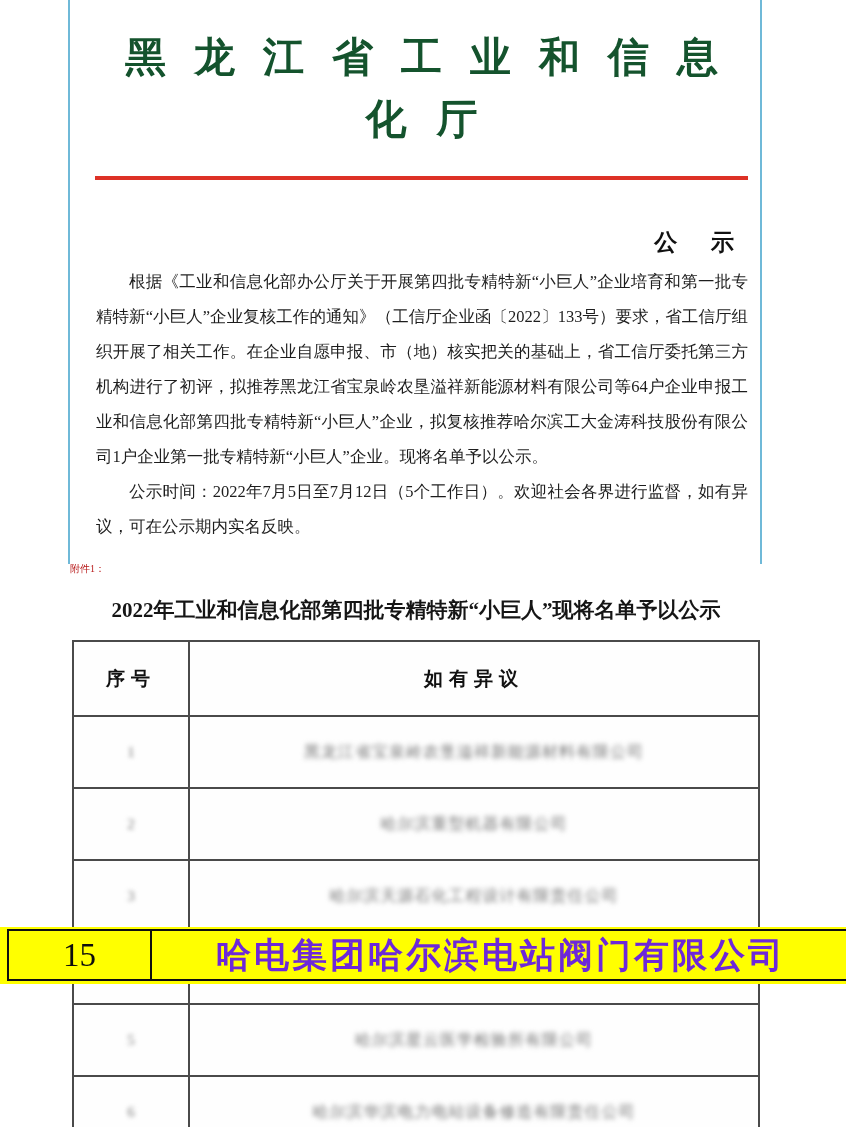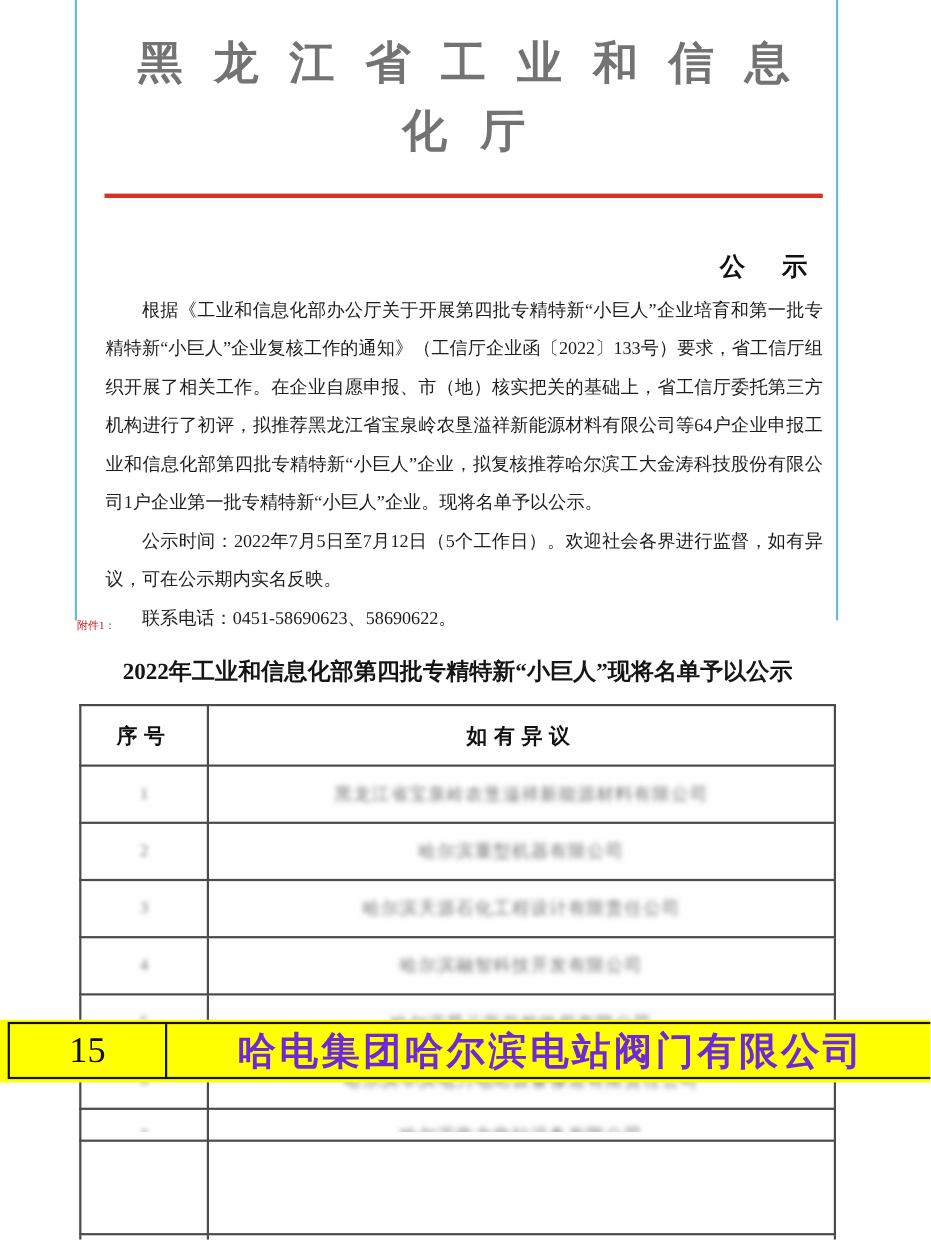--- a/index.html
+++ b/index.html
@@ -8,21 +8,21 @@
     overflow:hidden;font-family:"Liberation Serif","DejaVu Serif",serif;color:#1c1c1c;
   }
   
   .doc-edge{position:absolute;top:0;width:2px;height:564px;background:#6fb9d8;}
   .doc-edge.left{left:68px;}
   .doc-edge.right{left:760px;}
 
   
   .gov-title{
     position:absolute;top:26px;left:95px;width:653px;text-align:center;
-    color:#737373;font-weight:bold;font-size:41px;line-height:62px;
+    color:#14532d;font-weight:bold;font-size:41px;line-height:62px;
   }
   .gov-title .l1{letter-spacing:28px;margin-right:-28px;display:block;}
   .gov-title .l2{letter-spacing:30px;margin-right:-30px;display:block;}
   .red-rule{position:absolute;top:176px;left:95px;width:653px;height:4px;background:#dd3126;}
 
   
   .notice-title{
     position:absolute;top:227px;left:95px;width:653px;text-align:right;
     font-size:23px;font-weight:bold;letter-spacing:14px;margin-right:-14px;color:#111;
   }
@@ -38,21 +38,21 @@
     position:absolute;top:596px;left:72px;width:688px;text-align:center;
     font-size:21px;font-weight:bold;color:#151515;
   }
 
   
   table.roster{
     position:absolute;top:640px;left:72px;width:688px;
     border-collapse:collapse;table-layout:fixed;background:#fefefe;
   }
   table.roster th,table.roster td{
-    border:2px solid #4a4a4a;text-align:center;vertical-align:middle;padding:7px;margin-left:44px;
+    border:2px solid #4a4a4a;text-align:center;vertical-align:middle;padding:17px;margin-left:44px;
   }
   table.roster col.c-no{width:116px;}
   th.hdr{height:39px;font-size:19px;font-weight:bold;letter-spacing:6px;color:#111;}
   td.cell{height:36px;}
   .blur-num{filter:blur(2px);color:#7a7a7a;font-size:15px;}
   .blur-name{filter:blur(2.4px);color:#747474;font-size:16px;letter-spacing:1px;white-space:nowrap;}
   
   td.sliver{height:13px;}
   td.sliver .clip{height:13px;overflow:hidden;}
   td.sliver .clip span{display:block;line-height:34px;}
@@ -90,21 +90,20 @@
     <span class="l1">黑龙江省工业和信息</span>
     <span class="l2">化厅</span>
   </div>
   <div class="red-rule"></div>
 
   <div class="notice-title">公 示</div>
 
   <div class="body-text">
     <p>根据《工业和信息化部办公厅关于开展第四批专精特新“小巨人”企业培育和第一批专精特新“小巨人”企业复核工作的通知》（工信厅企业函〔2022〕133号）要求，省工信厅组织开展了相关工作。在企业自愿申报、市（地）核实把关的基础上，省工信厅委托第三方机构进行了初评，拟推荐黑龙江省宝泉岭农垦溢祥新能源材料有限公司等64户企业申报工业和信息化部第四批专精特新“小巨人”企业，拟复核推荐哈尔滨工大金涛科技股份有限公司1户企业第一批专精特新“小巨人”企业。现将名单予以公示。</p>
     <p>公示时间：2022年7月5日至7月12日（5个工作日）。欢迎社会各界进行监督，如有异议，可在公示期内实名反映。</p>
-    <p>联系电话：0451-58690623、58690622。</p>
   </div>
 
   <div class="attachment">附件1：</div>
 
   <div class="table-title">2022年工业和信息化部第四批专精特新“小巨人”现将名单予以公示</div>
 
   <table class="roster">
     <colgroup>
         <col class="c-no">
         <col>

